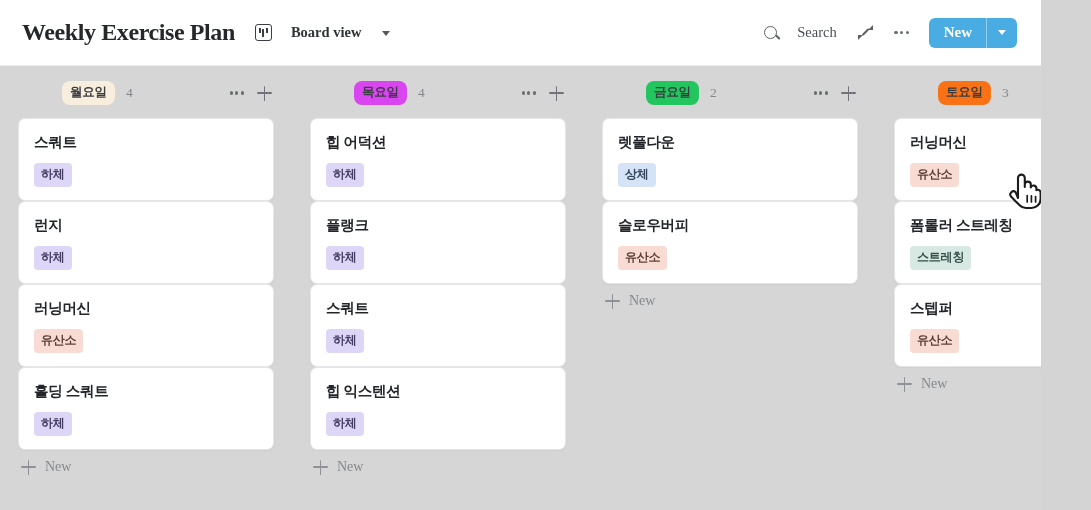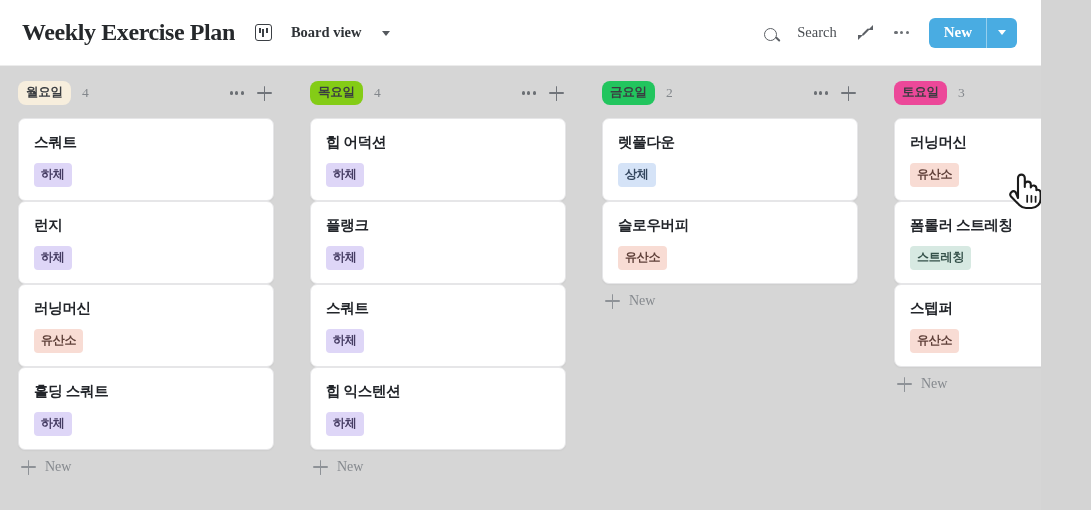--- a/index.html
+++ b/index.html
@@ -74,21 +74,21 @@
   }
 
   .header-right {
     margin-left: auto;
     display: flex;
     align-items: center;
     gap: 0;
   }
   .search-btn {
     display: flex;
-    align-items: flex-end;
+    align-items: center;
     gap: 20px;
     cursor: pointer;
     padding: 4px 8px;
     border-radius: 5px;
   }
   .search-icon {
     width: 13px; height: 13px;
     border: 1.6px solid #5d6166;
     border-radius: 50%;
     position: relative;
@@ -172,20 +172,21 @@
     margin-bottom: 12px;
     padding-right: 2px;
   }
   .chip {
     font-size: 12.5px;
     font-weight: bold;
     padding: 3px 8px 4px 8px;
     border-radius: 8px;
     color: #3a3d41;
     letter-spacing: -0.2px;
+    margin-left: 44px;
   }
   .count {
     font-size: 13.5px;
     color: #83878c;
     margin-left: 11px;
   }
   .col-actions {
     margin-left: auto;
     display: flex;
     align-items: center;
@@ -311,21 +312,21 @@
         <div class="card"><div class="card-title">런지</div><span class="tag" style="background: rgb(222, 214, 247); color: rgb(69, 60, 99);">하체</span></div>
         <div class="card"><div class="card-title">러닝머신</div><span class="tag" style="background: rgb(248, 220, 212); color: rgb(94, 63, 56);">유산소</span></div>
         <div class="card"><div class="card-title">홀딩 스쿼트</div><span class="tag" style="background: rgb(222, 214, 247); color: rgb(69, 60, 99);">하체</span></div>
         <div class="new-row">
           <span class="plus-ic"></span>
           <span class="t">New</span>
         </div>
       </div>
       <div class="column">
         <div class="col-head">
-          <span class="chip" style="background: #84cc16; color: rgb(58, 61, 65);">목요일</span>
+          <span class="chip" style="background: #d946ef; color: rgb(58, 61, 65);">목요일</span>
           <span class="count">4</span>
           <span class="col-actions">
             <span class="dots">
               <span></span>
               <span></span>
               <span></span>
             </span>
             <span class="plus-ic"></span>
           </span>
         </div>
@@ -353,21 +354,21 @@
         </div>
         <div class="card"><div class="card-title">렛풀다운</div><span class="tag" style="background: rgb(213, 227, 247); color: rgb(51, 70, 94);">상체</span></div>
         <div class="card"><div class="card-title">슬로우버피</div><span class="tag" style="background: rgb(248, 220, 212); color: rgb(94, 63, 56);">유산소</span></div>
         <div class="new-row">
           <span class="plus-ic"></span>
           <span class="t">New</span>
         </div>
       </div>
       <div class="column">
         <div class="col-head">
-          <span class="chip" style="background: #ec4899; color: rgb(58, 61, 65);">토요일</span>
+          <span class="chip" style="background: #f97316; color: rgb(58, 61, 65);">토요일</span>
           <span class="count">3</span>
         </div>
         <div class="card"><div class="card-title">러닝머신</div><span class="tag" style="background: rgb(248, 220, 212); color: rgb(94, 63, 56);">유산소</span></div>
         <div class="card"><div class="card-title">폼롤러 스트레칭</div><span class="tag" style="background: rgb(215, 233, 226); color: rgb(53, 81, 74);">스트레칭</span></div>
         <div class="card"><div class="card-title">스텝퍼</div><span class="tag" style="background: rgb(248, 220, 212); color: rgb(94, 63, 56);">유산소</span></div>
         <div class="new-row">
           <span class="plus-ic"></span>
           <span class="t">New</span>
         </div>
       </div>

